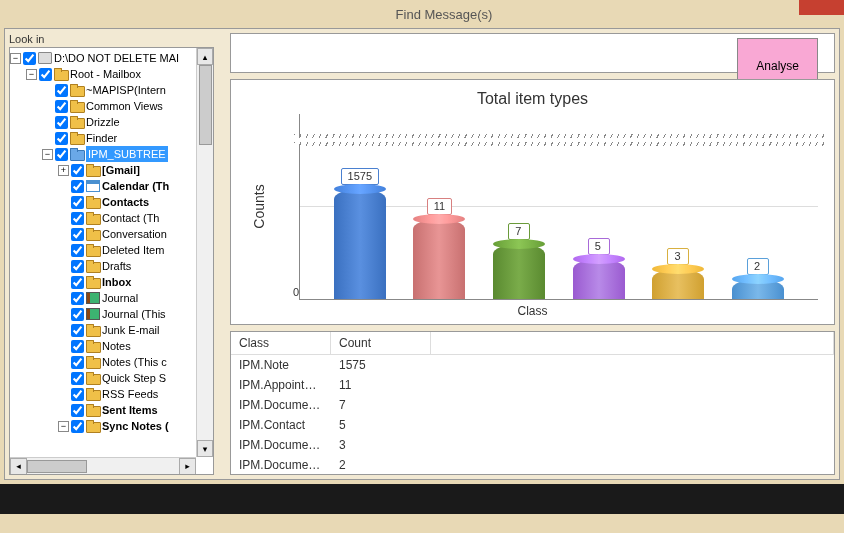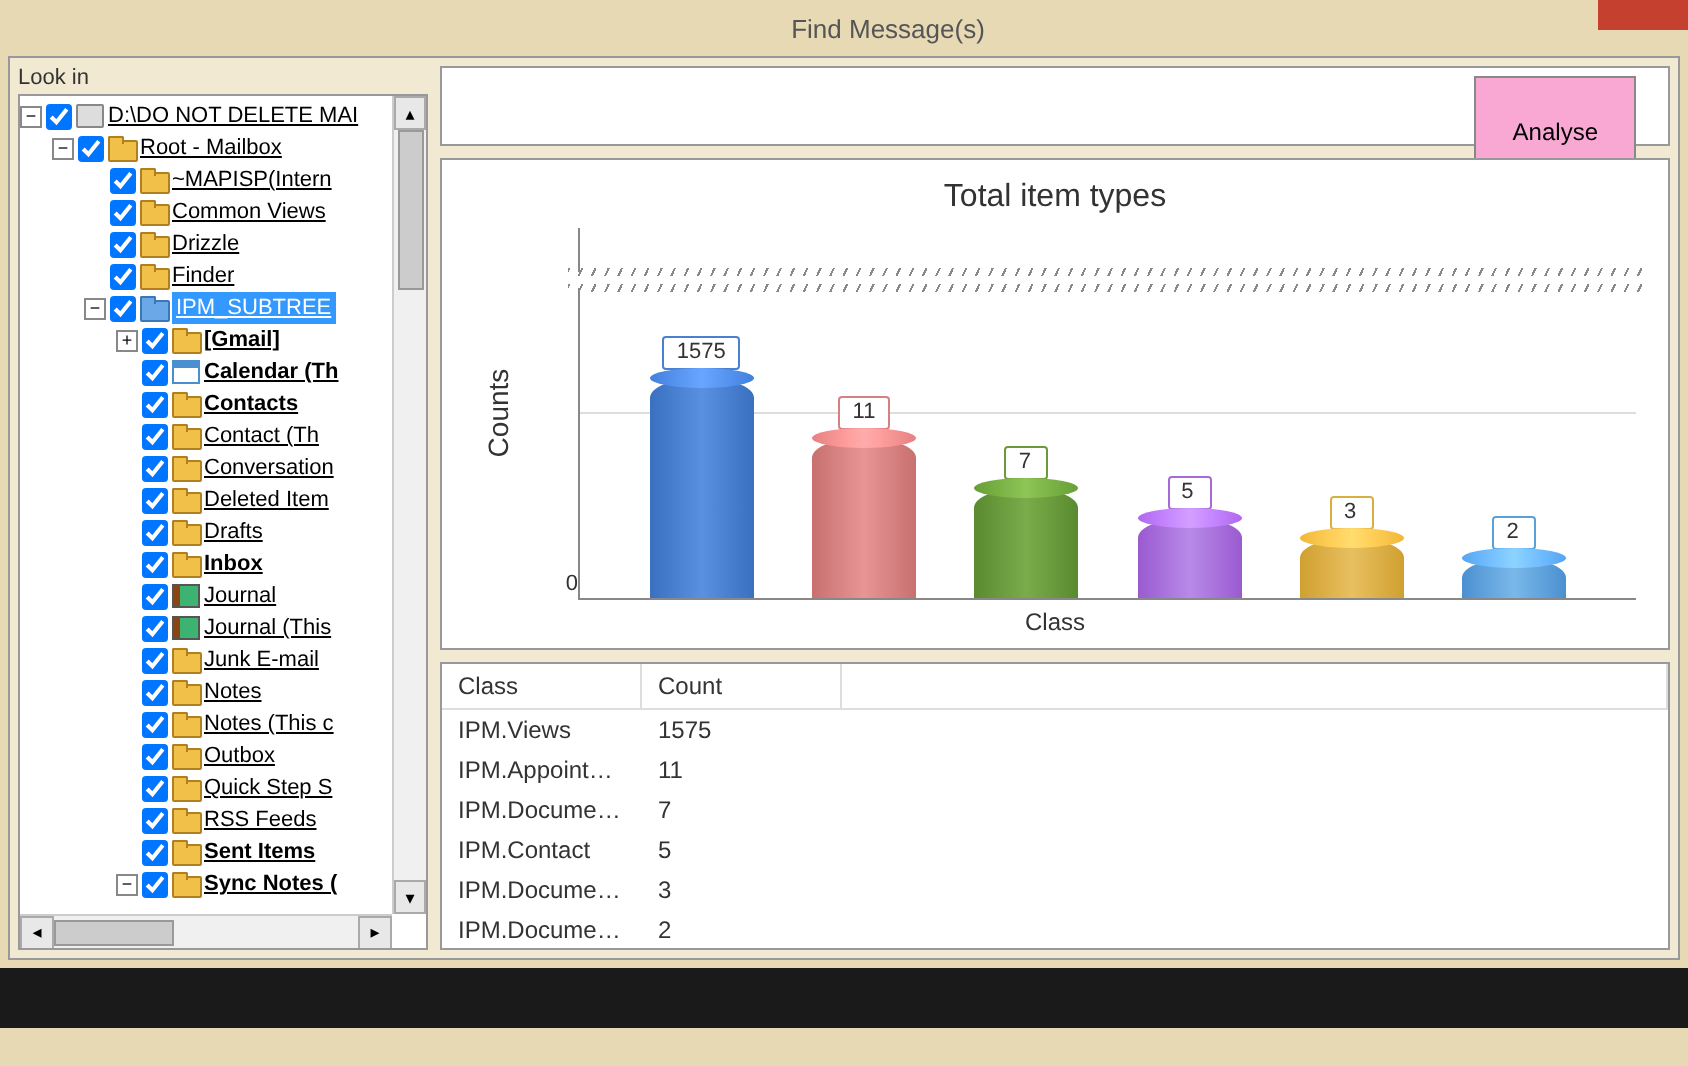--- a/index.html
+++ b/index.html
@@ -1,38 +1,38 @@
 <!DOCTYPE html>
 <html><head>
 <meta charset="utf-8">
 <style>
 * { box-sizing: border-box; margin: 0; padding: 0; }
 body { font-family: "Segoe UI", Tahoma, sans-serif; font-size: 12px; background: #e8d9b5; width: 844px; height: 533px; overflow: hidden; }
 .titlebar { height: 28px; background: #e8d9b5; display: flex; align-items: center; justify-content: center; position: relative; padding-left: 44px; }
 .titlebar-text { color: #555; font-size: 13px; }
 .close-btn { position: absolute; right: 0; top: -5px; width: 45px; height: 20px; background: #c64030; }
-.main { background: #f2e9d3; border: 1px solid #999; margin: 0 4px; padding: 4px; height: 452px; display: flex; gap: 6px; }
+.main { background: #f2e9d3; border: 1px solid #999; margin: 0 4px; padding: 4px; height: 452px; display: flex; gap: 16px; }
 .left-panel { width: 205px; display: flex; flex-direction: column; }
 .label-lookin { font-size: 11px; color: #333; margin-bottom: 2px; }
 .tree-container { flex: 1; background: #fff; border: 1px solid #999; overflow: hidden; position: relative; }
 .tree { padding: 2px 0; font-size: 11px; line-height: 16px; white-space: nowrap; }
 .tree-row { display: flex; align-items: center; height: 16px; }
 .expander { width: 11px; height: 11px; border: 1px solid #888; display: inline-flex; align-items: center; justify-content: center; font-size: 9px; line-height: 1; margin-right: 2px; background: #fff; cursor: pointer; }
 .expander-spacer { width: 13px; display: inline-block; }
 .cb { width: 13px; height: 13px; margin-right: 2px; }
 .folder-icon { width: 14px; height: 12px; display: inline-block; margin-right: 2px; position: relative; }
 .folder-icon::before { content: ""; position: absolute; left: 0; top: 2px; width: 13px; height: 9px; background: #f0c048; border: 1px solid #b08020; border-radius: 1px; }
 .folder-icon::after { content: ""; position: absolute; left: 0; top: 0; width: 6px; height: 3px; background: #f0c048; border: 1px solid #b08020; border-bottom: none; border-radius: 1px 1px 0 0; }
 .folder-icon.blue::before { background: #6aa8e8; border-color: #3a78b8; }
 .folder-icon.blue::after { background: #6aa8e8; border-color: #3a78b8; }
 .cal-icon { width: 14px; height: 12px; display: inline-block; margin-right: 2px; background: #fff; border: 1px solid #4a90d0; position: relative; }
 .cal-icon::before { content: ""; position: absolute; top: 0; left: 0; right: 0; height: 3px; background: #4a90d0; }
 .journal-icon { width: 14px; height: 12px; display: inline-block; margin-right: 2px; background: linear-gradient(to right, #8b4513 0 3px, #3cb371 3px 100%); border: 1px solid #555; }
 .drive-icon { width: 14px; height: 12px; display: inline-block; margin-right: 2px; background: #ddd; border: 1px solid #888; border-radius: 1px; }
-.tree-label { color: #000; text-decoration: underline; }
+.tree-label { color: #000; }
 .tree-label.bold { font-weight: bold; }
 .tree-label.selected { background: #3399ff; color: #fff; padding: 0 2px; }
 .hscroll { height: 17px; border-top: 1px solid #ccc; display: flex; align-items: center; background: #f0f0f0; }
 .hscroll .arrow { width: 17px; height: 17px; border: 1px solid #aaa; background: #e8e8e8; display: flex; align-items: center; justify-content: center; font-size: 9px; cursor: pointer; }
 .hscroll .track { flex: 1; height: 17px; background: #f0f0f0; position: relative; }
 .hscroll .thumb { position: absolute; left: 0; top: 2px; width: 60px; height: 13px; background: #ccc; border: 1px solid #999; }
 .vscroll { position: absolute; right: 0; top: 0; bottom: 17px; width: 17px; background: #f0f0f0; border-left: 1px solid #ccc; display: flex; flex-direction: column; }
 .vscroll .arrow { height: 17px; border: 1px solid #aaa; background: #e8e8e8; display: flex; align-items: center; justify-content: center; font-size: 9px; cursor: pointer; }
 .vscroll .track { flex: 1; position: relative; }
 .vscroll .thumb { position: absolute; top: 0; left: 2px; width: 13px; height: 80px; background: #ccc; border: 1px solid #999; }
@@ -229,27 +229,20 @@
             <span class="expander-spacer"></span>
             <input type="checkbox" class="cb" checked="" style="">
             <span class="folder-icon"></span>
             <span class="tree-label">Notes (This c</span>
           </div>
           <div class="tree-row">
             <span class="ind i3"></span>
             <span class="expander-spacer"></span>
             <input type="checkbox" class="cb" checked="" style="">
             <span class="folder-icon"></span>
-            <span class="tree-label">Outbox</span>
-          </div>
-          <div class="tree-row">
-            <span class="ind i3"></span>
-            <span class="expander-spacer"></span>
-            <input type="checkbox" class="cb" checked="" style="">
-            <span class="folder-icon"></span>
             <span class="tree-label">Quick Step S</span>
           </div>
           <div class="tree-row">
             <span class="ind i3"></span>
             <span class="expander-spacer"></span>
             <input type="checkbox" class="cb" checked="" style="">
             <span class="folder-icon"></span>
             <span class="tree-label">RSS Feeds</span>
           </div>
           <div class="tree-row">
@@ -332,21 +325,21 @@
     </div>
 
     <div class="table-area">
       <div class="thead">
         <div class="th c1">Class</div>
         <div class="th c2">Count</div>
         <div class="th" style="flex:1"></div>
       </div>
       <div class="tbody" id="tbody">
           <div class="tr">
-            <div class="td c1">IPM.Views</div>
+            <div class="td c1">IPM.Note</div>
             <div class="td c2">1575</div>
           </div>
           <div class="tr">
             <div class="td c1">IPM.Appointment</div>
             <div class="td c2">11</div>
           </div>
           <div class="tr">
             <div class="td c1">IPM.Document.T...</div>
             <div class="td c2">7</div>
           </div>

